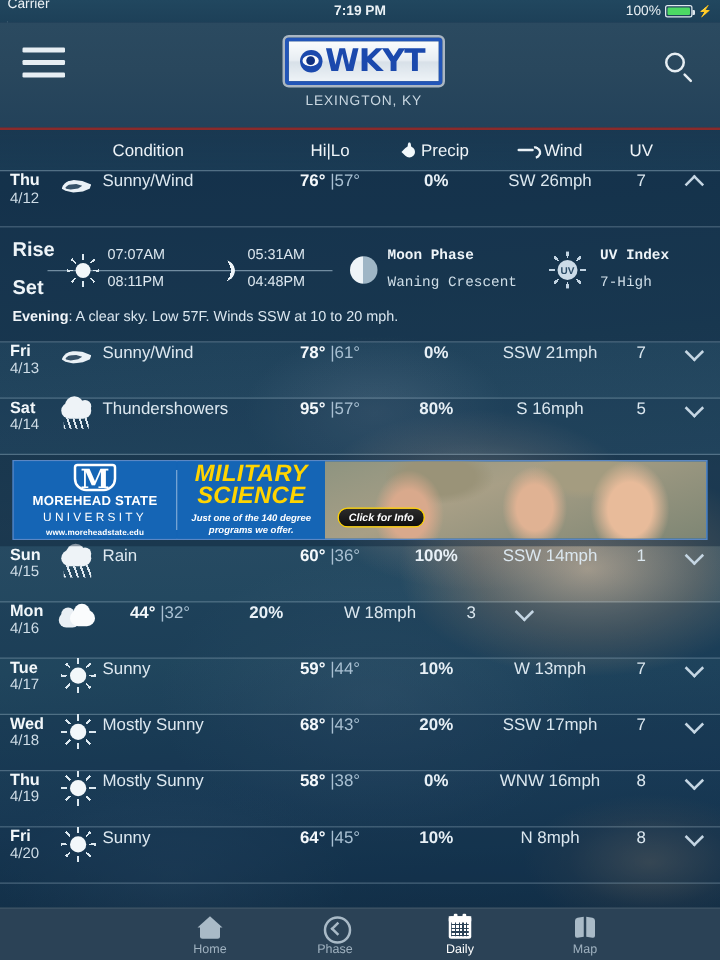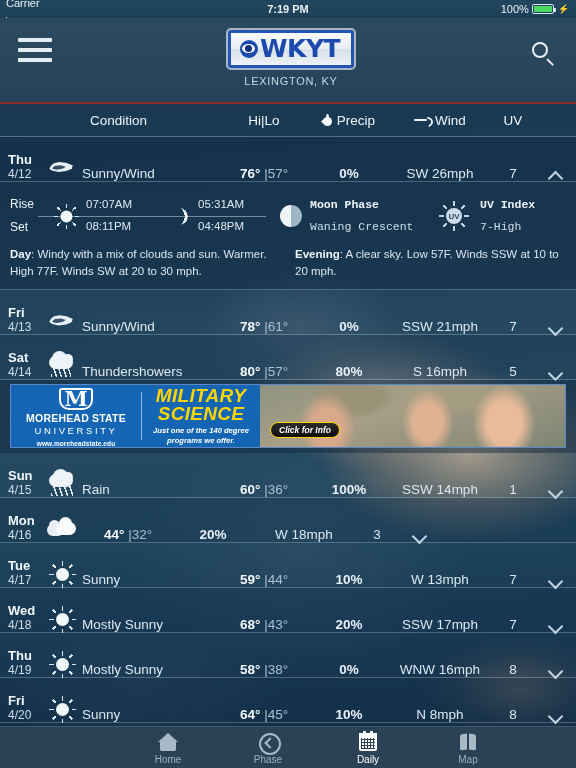--- a/index.html
+++ b/index.html
@@ -113,21 +113,21 @@
     position: relative; z-index:5;
     height: 33px; display:flex; align-items:center;
     color:#eef4f8; font-size:13.5px;
     background: linear-gradient(180deg, rgba(25,56,80,.80) 0%, rgba(25,58,82,.66) 100%);
     border-bottom: 1px solid rgba(190,215,232,.35);
   }
 
   
   .list { position:relative; z-index:4; }
   .row {
-    display:flex; align-items:flex-end;
+    display:flex; align-items:flex-start;
     height: 45px;
     border-bottom: 1px solid rgba(197,218,233,.30);
     color:#e8f0f6; font-size:13.5px;
     cursor: pointer;
   }
   .row.tint { background: rgba(21,50,75,.30); }
   .row.open { background: rgba(16,42,66,.52); }
 
   .c-day   { width: 42px; padding-left: 8px; line-height: 1.12; }
   .c-day .d{ font-size:13px; font-weight:600; color:#f2f7fa;}
@@ -245,21 +245,21 @@
     background: rgba(16,42,66,.46);
     border-bottom: 1px solid rgba(197,218,233,.30);
     padding: 8px 10px 10px 10px;
     color:#dde8f0; font-size:11px;
   }
   .astro { display:flex; align-items:center; position:relative; height:52px; }
   .astro-line{
     position:absolute; left:28px; right:300px; top:50%; height:1px;
     background: rgba(190,214,230,.55);
   }
-  .riseset { width:36px; line-height:1.9; font-size:12px; font-weight:400; color:#eef4f8; z-index:2;}
+  .riseset { width:36px; line-height:1.9; font-size:16px; font-weight:700; color:#eef4f8; z-index:2;}
   .sunmark { width:40px; display:flex; align-items:center; justify-content:center; z-index:2;}
   .sunmark .wi{ transform: scale(.92); }
   .times { width:74px; line-height:1.9; font-size:11.5px; color:#dde8f0; z-index:2; }
   .moonmark{ width:38px; display:flex; align-items:center; justify-content:center; z-index:2;}
   .moon-cres{
     width:17px; height:17px; border-radius:50%;
     background:#eef4f8;
     -webkit-mask: radial-gradient(circle 15px at 2px 50%, transparent 0 11.6px, #000 11.6px);
             mask: radial-gradient(circle 15px at 2px 50%, transparent 0 11.6px, #000 11.6px);
   }
@@ -519,23 +519,20 @@
             <span class="disc">UV</span>
           </span>
         </div>
         <div class="ph-lab" style="flex:1">
           <b>UV Index</b>
           <span>7-High</span>
         </div>
       </div>
       <div class="narr">
         <div>
-          <b>Day</b><span>: Windy with a mix of clouds and sun. Warmer. High 77F. Winds SW at 20 to 30 mph.</span>
-        </div>
-        <div>
           <b>Evening</b><span>: A clear sky. Low 57F. Winds SSW at 10 to 20 mph.</span>
         </div>
       </div>
     </div>
 
     <div class="row">
       <div class="c-day">
         <div class="d">Fri</div>
         <div class="n">4/13</div>
       </div>
@@ -563,21 +560,21 @@
       <div class="c-icon">
         <span class="wi wi-tstorm">
           <span class="cloud cr"></span>
             <span class="crb"></span>
             <span class="crc"></span>
             <span class="drops"></span>
         </span>
       </div>
       <div class="c-cond">Thundershowers</div>
       <div class="c-temp">
-        <span class="hi">80°</span>
+        <span class="hi">95°</span>
         <span class="lo">|57°</span>
       </div>
       <div class="c-prec">80%</div>
       <div class="c-wind">S 16mph</div>
       <div class="c-uv">5</div>
       <div class="c-chev">
         <span class="chev"></span>
       </div>
     </div>
 

